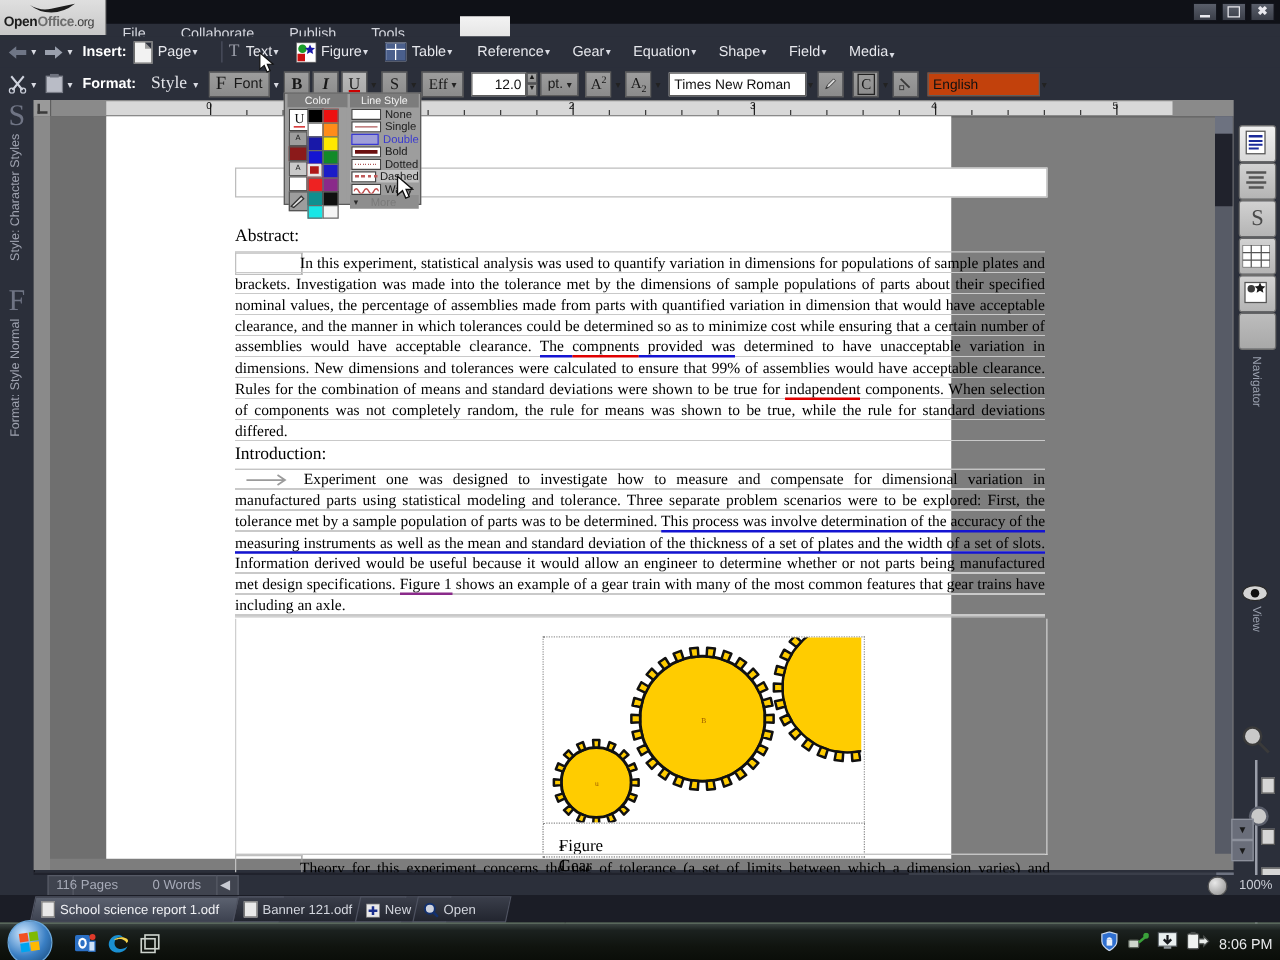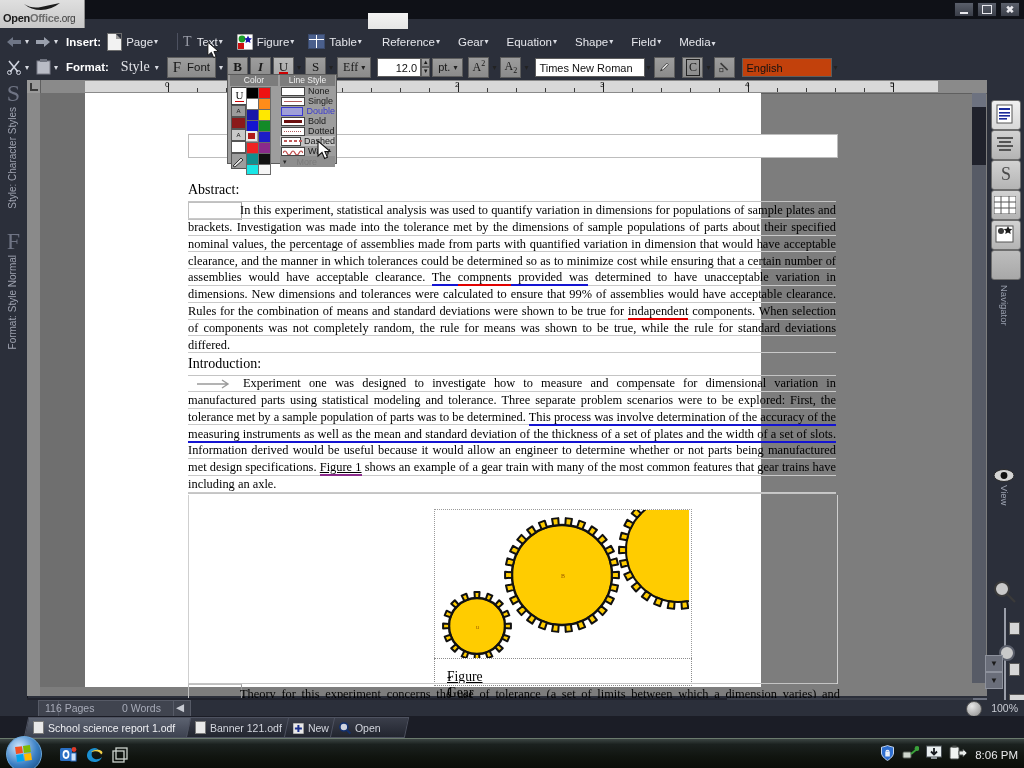--- a/index.html
+++ b/index.html
@@ -113,21 +113,21 @@
   .corner:after{content:"";position:absolute;left:3px;top:3px;width:6px;height:6px;
     border-left:2px solid #3a3a3a;border-bottom:2px solid #3a3a3a;}
 
   .page{position:absolute;left:58px;top:13px;width:676px;height:594px;background:#ffffff;}
   .pagegray{position:absolute;left:13px;top:13px;width:45px;height:594px;background:#6f6f6f;}
   .para{position:absolute;left:130px;width:650px;font-family:"Liberation Serif",serif;
     font-size:12.4px;line-height:16.85px;color:#000;text-align:justify;}
   .heading{position:absolute;left:130px;font-family:"Liberation Serif",serif;font-size:13.5px;color:#000;}
   .u-blue{border-bottom:2px solid #1414d2;}
   .u-red{border-bottom:2px solid #e00000;}
-  .u-purple{border-bottom:2px solid #8a2a8a;text-decoration:underline;}
+  .u-purple{border-bottom:2px solid #8a2a8a;}
   .ind-box{position:absolute;left:130px;width:52px;height:16px;border:1px solid #c0c0c0;border-right:1px solid #9a9a9a;}
 
   
   .figframe{position:absolute;left:349px;top:416px;width:256px;height:175px;
     border:1px dotted #9a9a9a;background:#fff;}
   .figcap{position:absolute;left:349px;top:565px;width:256px;height:26px;
     border:1px dotted #8c8c8c;background:#fff;}
   .figcap span{position:absolute;left:6px;top:5px;font-family:"Liberation Serif",serif;font-size:13.6px;color:#000;}
 
   
@@ -185,20 +185,26 @@
     </div>
 
     <div class="logo-tab">
       <svg class="logo-bird" viewBox="0 0 40 10">
         <path d="M2 2 Q10 7 19 5 Q28 3 38 1 Q29 8 19 8 Q9 8 2 2 Z" fill="#1c1c1c"></path>
       </svg>
       <div class="logo-text"><span>Open</span><span class="gray">Office</span><span class="org">.org</span></div>
     </div>
 
     <div class="menu-active"></div>
+    <div class="menubar">
+      <div class="menuitem">File</div>
+      <div class="menuitem">Collaborate</div>
+      <div class="menuitem">Publish</div>
+      <div class="menuitem">Tools</div>
+    </div>
 
     <input class="cmd-search" placeholder="Command &amp; Help Search" style="">
     <div class="help-q">?</div>
 
     <div class="tbar tbar1">
       <div class="tb-row">
         <div class="navarrow">
           <svg width="16" height="12" viewBox="0 0 16 12">
               <path d="M7 1 L1 6 L7 11 L7 8 L15 8 L15 4 L7 4 Z" fill="#6f7686"></path>
             </svg>

